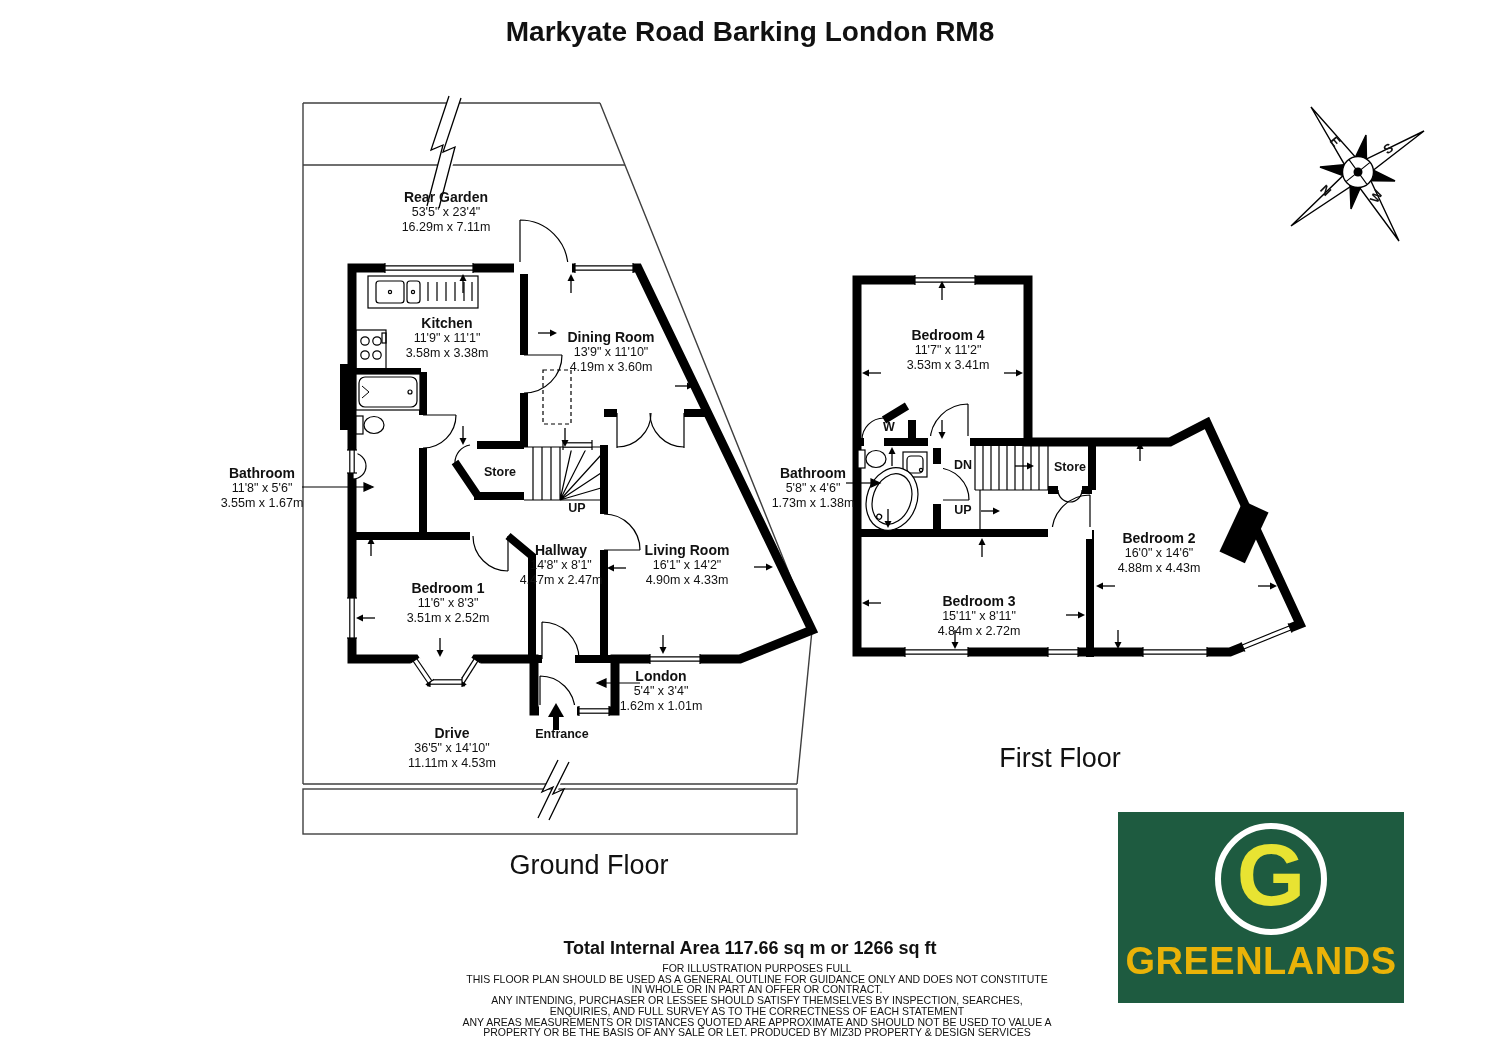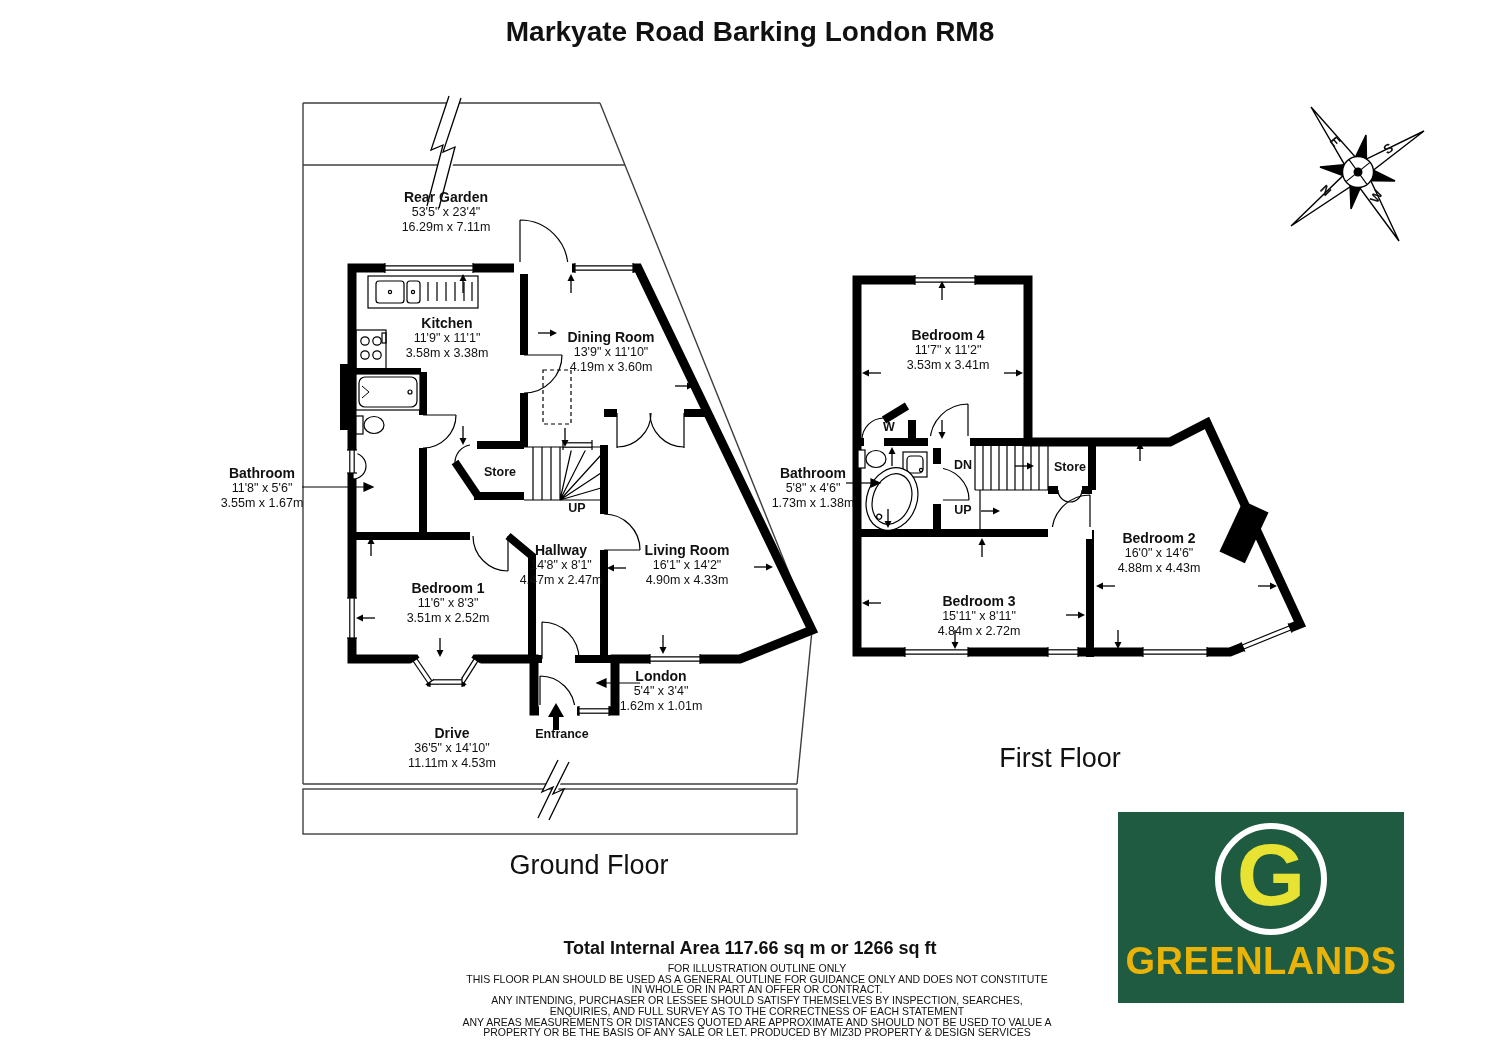--- a/index.html
+++ b/index.html
@@ -409,21 +409,21 @@
 <div class="abs ctr mini" style="left:889px;top:420px">W</div>
 <div class="abs ctr floor-title" style="left:1060px;top:743px">First Floor</div>
 
 <div class="abs cl" style="left:1331px;top:134px;transform:rotate(50deg)">E</div>
 <div class="abs cl" style="left:1384px;top:141px;transform:rotate(-35deg)">S</div>
 <div class="abs cl" style="left:1321px;top:183px;transform:rotate(45deg)">N</div>
 <div class="abs cl" style="left:1370px;top:189px;transform:rotate(-60deg)">W</div>
 
 <div class="abs ctr" id="total-area">Total Internal Area 117.66 sq m or 1266 sq ft</div>
 <div class="abs ctr" id="disclaimer">
-  <div>FOR ILLUSTRATION OUTLINE ONLY</div>
+  <div>FOR ILLUSTRATION PURPOSES FULL</div>
   <div>THIS FLOOR PLAN SHOULD BE USED AS A GENERAL OUTLINE FOR GUIDANCE ONLY AND DOES NOT CONSTITUTE</div>
   <div>IN WHOLE OR IN PART AN OFFER OR CONTRACT.</div>
   <div>ANY INTENDING, PURCHASER OR LESSEE SHOULD SATISFY THEMSELVES BY INSPECTION, SEARCHES,</div>
   <div>ENQUIRIES, AND FULL SURVEY AS TO THE CORRECTNESS OF EACH STATEMENT</div>
   <div>ANY AREAS MEASUREMENTS OR DISTANCES QUOTED ARE APPROXIMATE AND SHOULD NOT BE USED TO VALUE A</div>
   <div>PROPERTY OR BE THE BASIS OF ANY SALE OR LET. PRODUCED BY MIZ3D PROPERTY &amp; DESIGN SERVICES</div>
 </div>
 
 <div class="abs" id="logo" style="background: rgb(30, 91, 64);">
   <div id="logo-ring">

